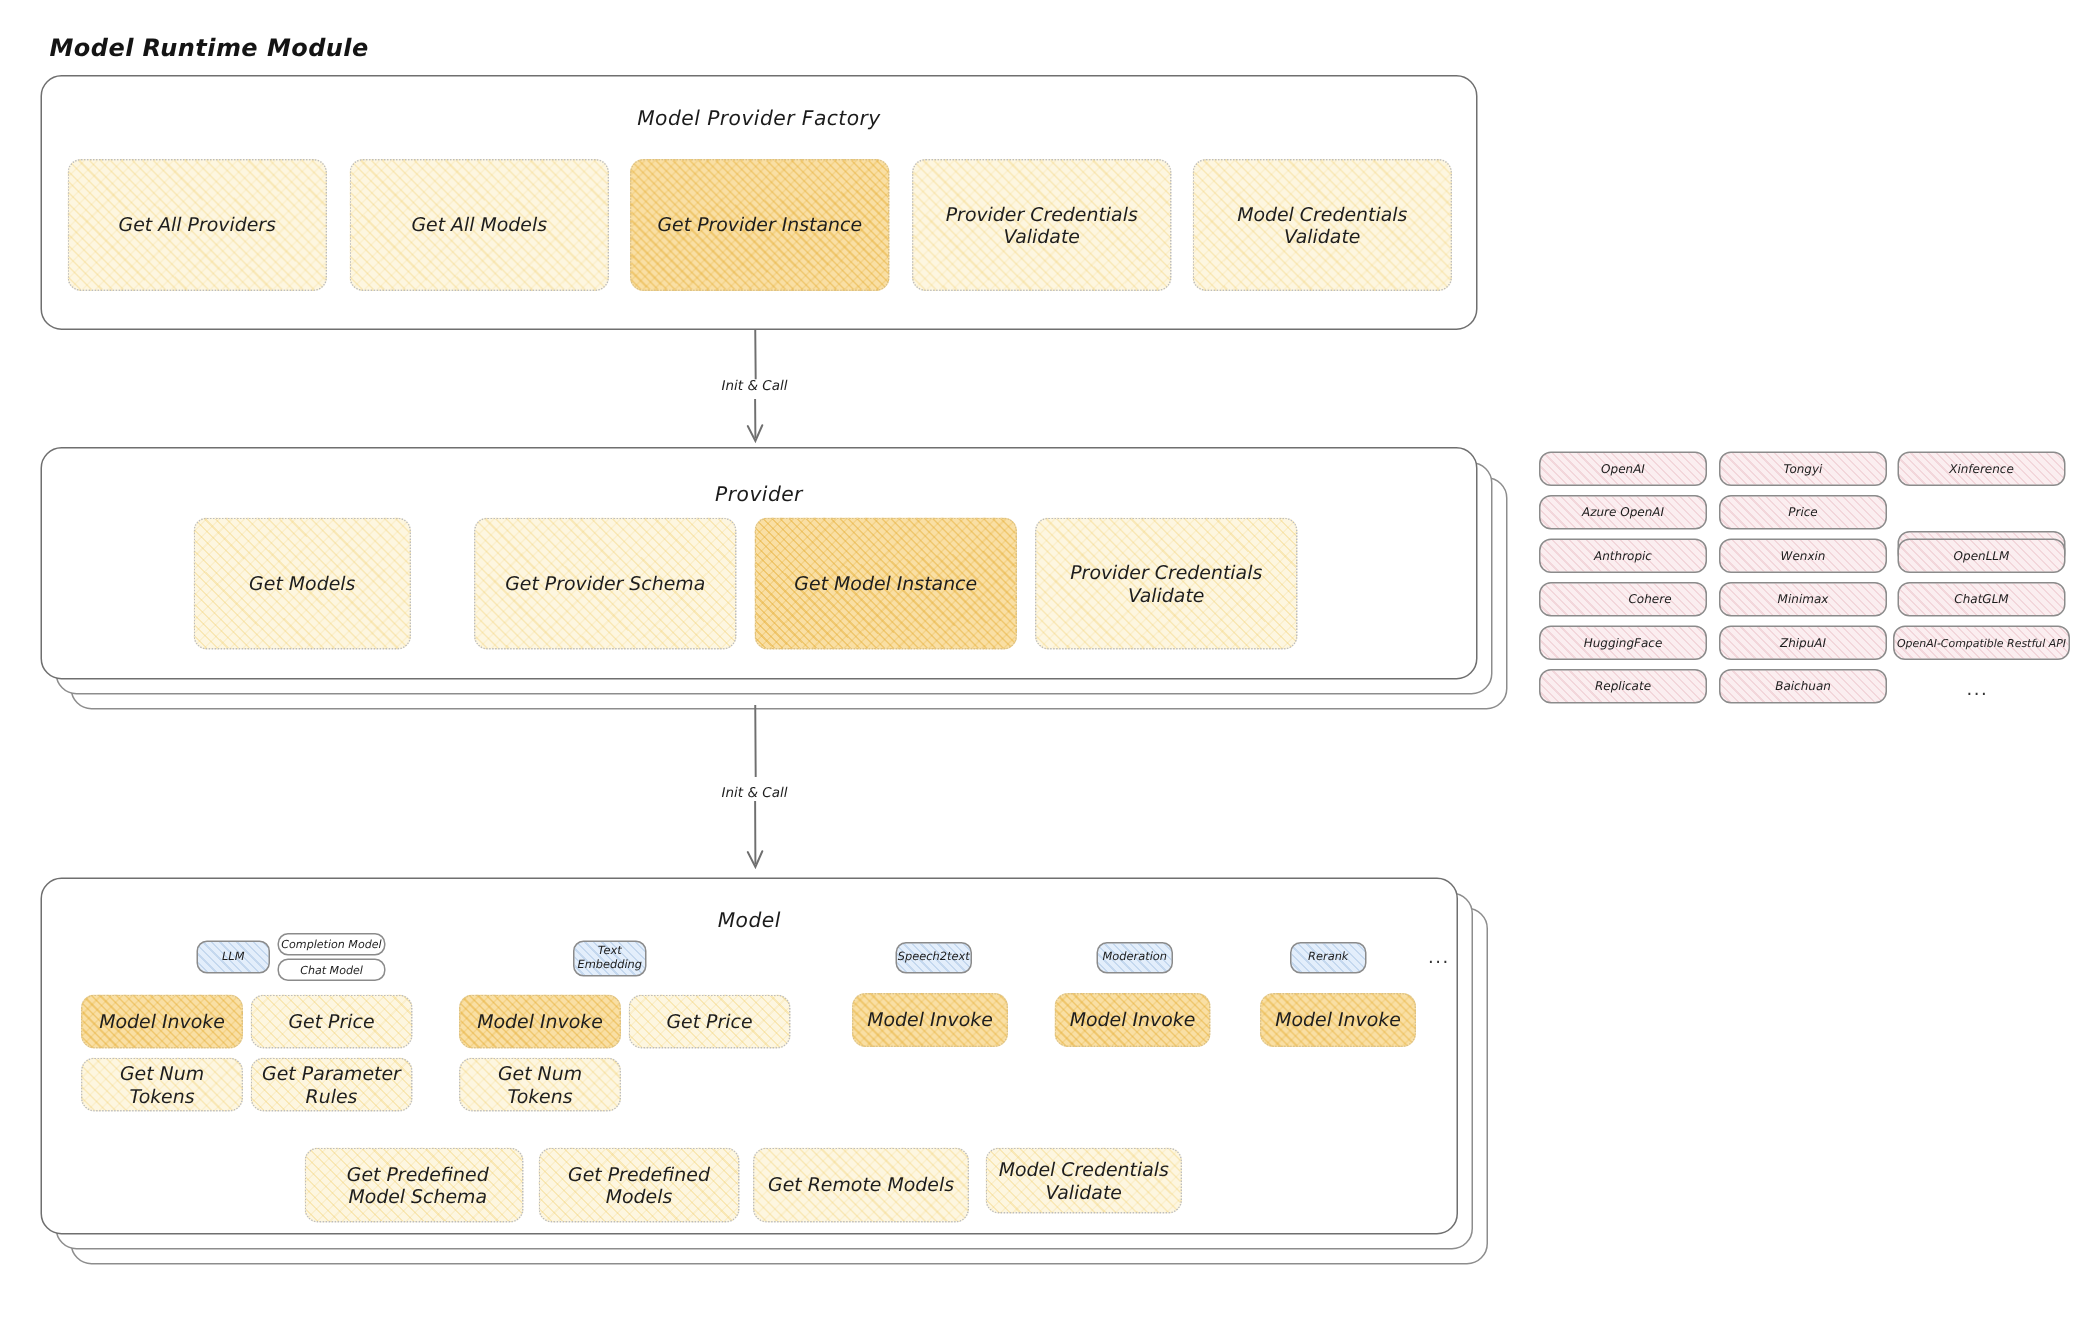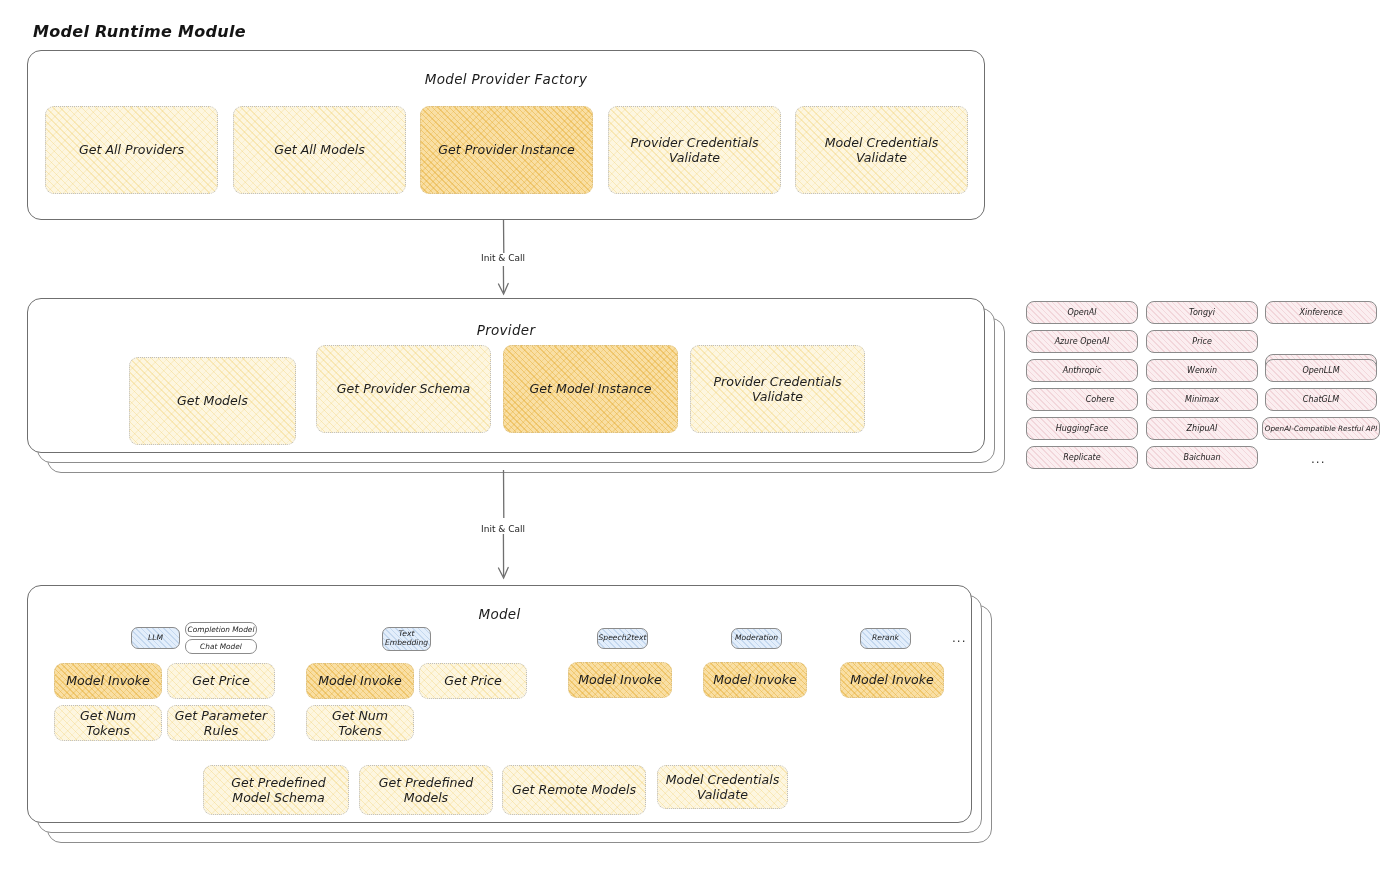--- a/index.html
+++ b/index.html
@@ -139,20 +139,21 @@
     font-size: 12px;
     color: #333;
     letter-spacing: 1px;
   }
 
   
   .arrow { position: absolute; }
   .arrow-label {
     position: absolute;
     font-size: 9px;
+    font-style: italic;
     color: #1d1d1d;
     white-space: nowrap;
     transform: translateX(-50%);
     background: #fff;
     padding: 0 3px;
   }
 </style>
 </head>
 <body>
 
@@ -171,21 +172,21 @@
   <path d="M33.5 0 L33.8 33 M33.4 46 L33.6 72" stroke="#6f6f6f" stroke-width="1.3" fill="none"></path>
   <path d="M28.5 64 L33.6 74 L38.2 63.5" stroke="#6f6f6f" stroke-width="1.3" fill="none" stroke-linecap="round"></path>
 </svg>
 <div class="arrow-label" style="left:503px; top:253px;">Init &amp; Call</div>
 
 <div class="panel-stack-layer" style="left:47px; top:318px; width:958px; height:155px;"></div>
 <div class="panel-stack-layer" style="left:37px; top:308px; width:958px; height:155px;"></div>
 <div class="panel" style="left:27px; top:298px; width:958px; height:155px; z-index:1;">
   <div class="panel-title" style="top:23px;">Provider</div>
 </div>
-<div class="node" style="left:129px; top:357px; width:167px; height:88px; z-index:2;">Get Models</div>
+<div class="node" style="left:129px; top:345px; width:145px; height:88px; z-index:2;">Get Models</div>
 <div class="node" style="left:316px; top:345px; width:175px; height:88px; z-index:2;">Get Provider Schema</div>
 <div class="node hl" style="left:503px; top:345px; width:175px; height:88px; z-index:2;">Get Model Instance</div>
 <div class="node" style="left:690px; top:345px; width:175px; height:88px; z-index:2;">Provider Credentials Validate</div>
 
 <div class="pill" style="left:1026px; top:301px; width:112px; height:23px;">OpenAI</div>
 <div class="pill" style="left:1026px; top:330px; width:112px; height:23px;">Azure OpenAI</div>
 <div class="pill" style="left:1026px; top:359px; width:112px; height:23px;">Anthropic</div>
 <div class="pill" style="left:1026px; top:388px; width:112px; height:23px;padding-left:36px;">Cohere</div>
 <div class="pill" style="left:1026px; top:417px; width:112px; height:23px;">HuggingFace</div>
 <div class="pill" style="left:1026px; top:446px; width:112px; height:23px;">Replicate</div>

